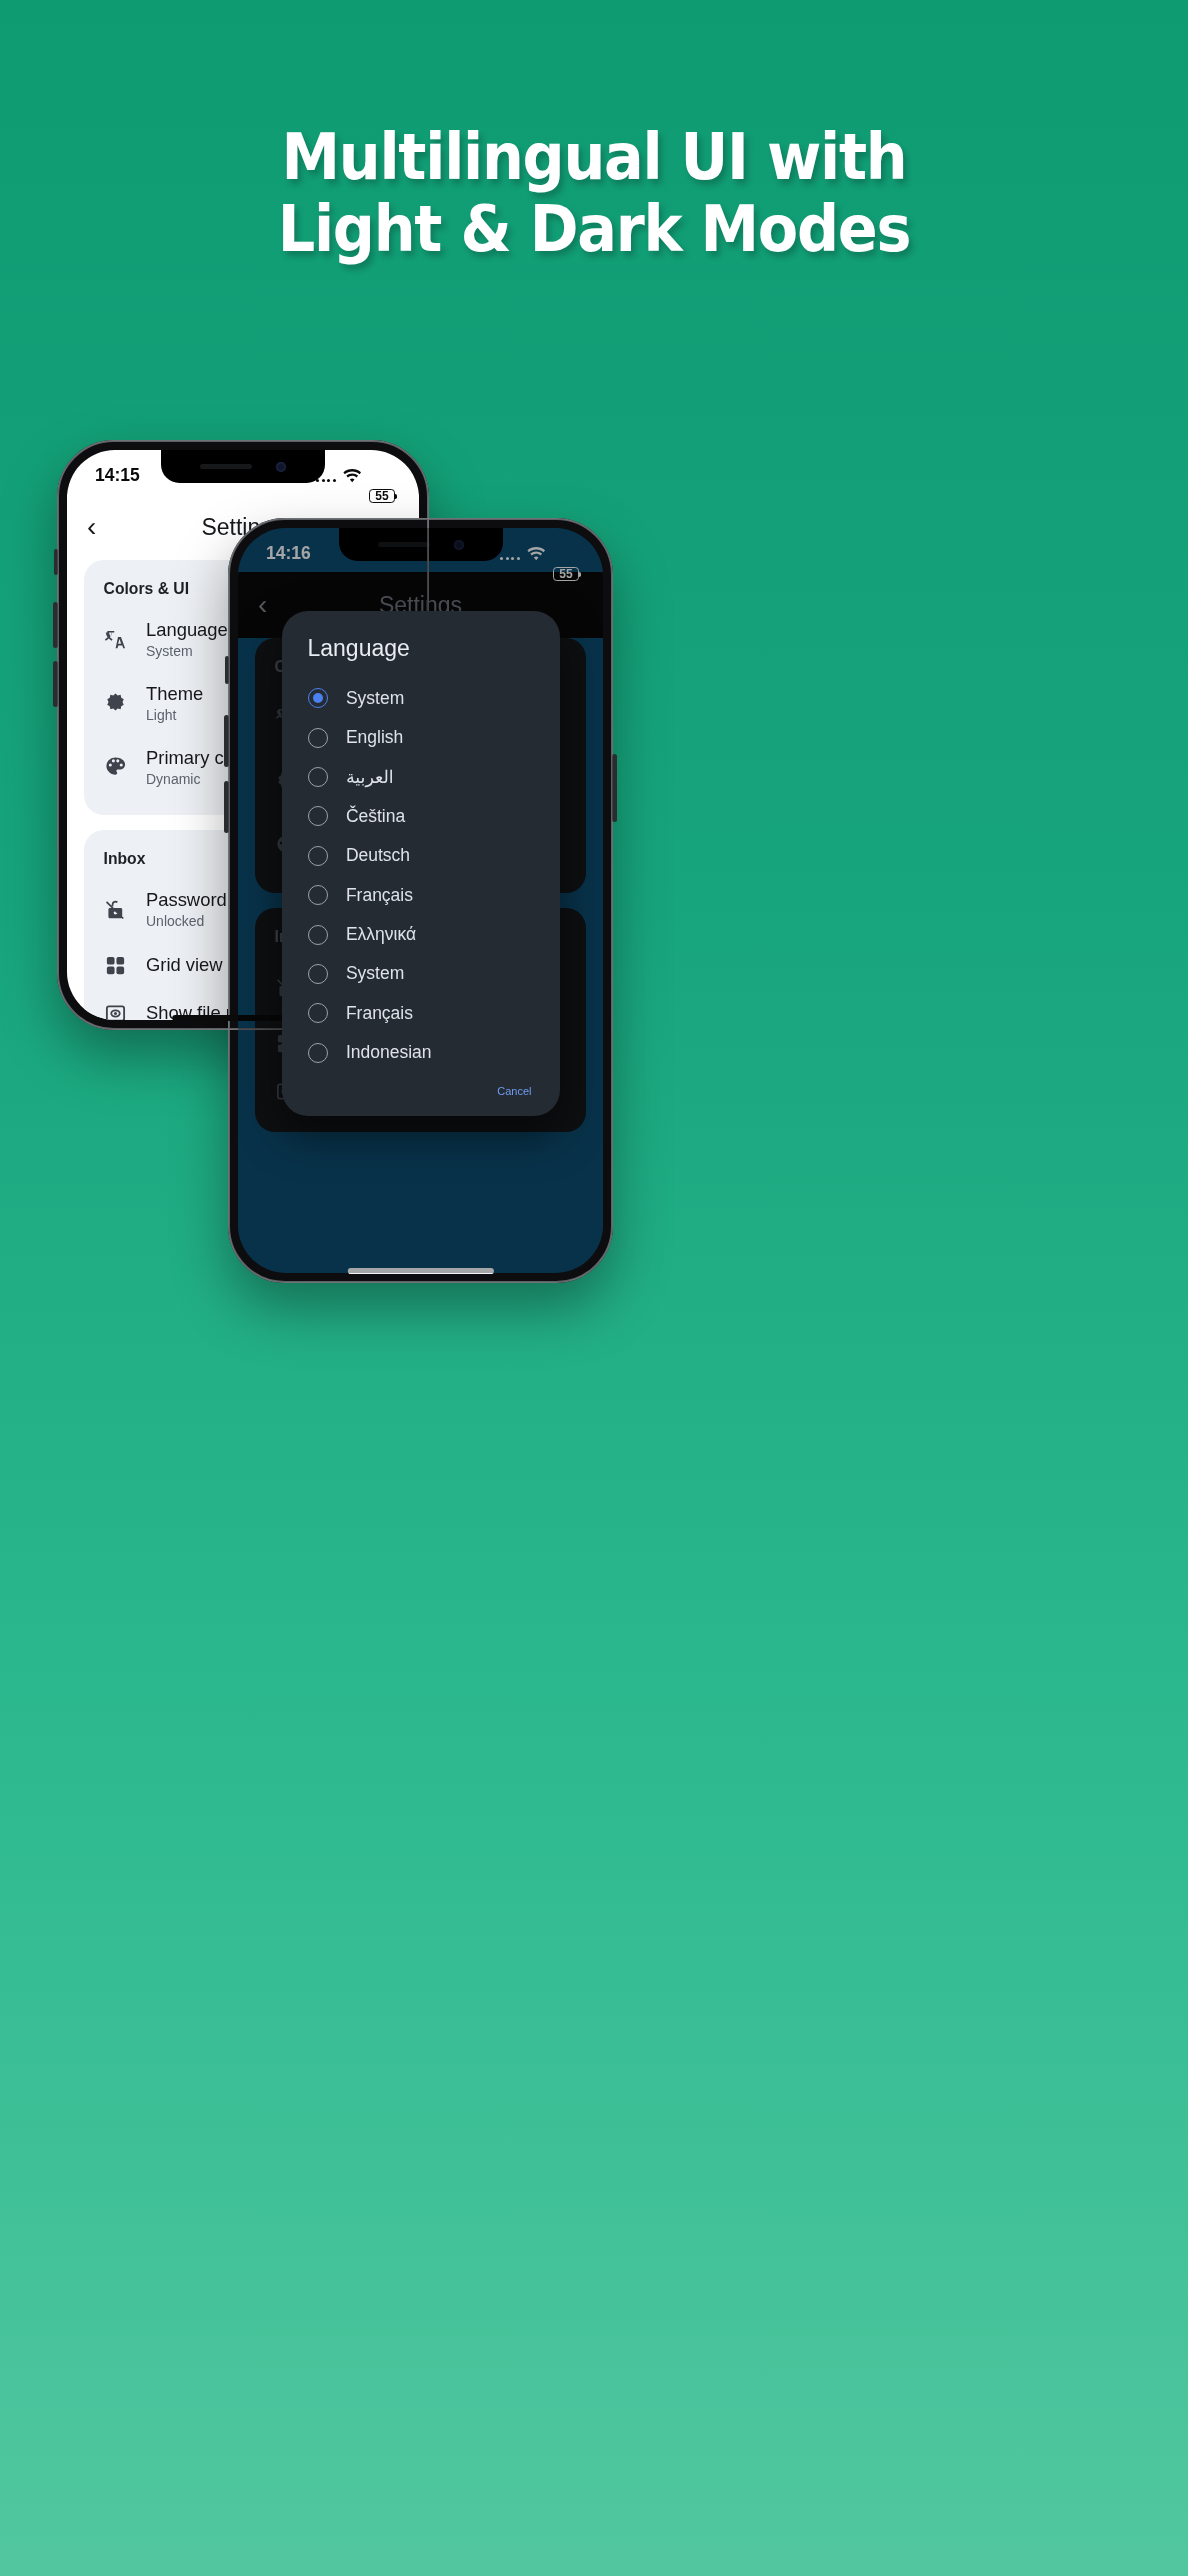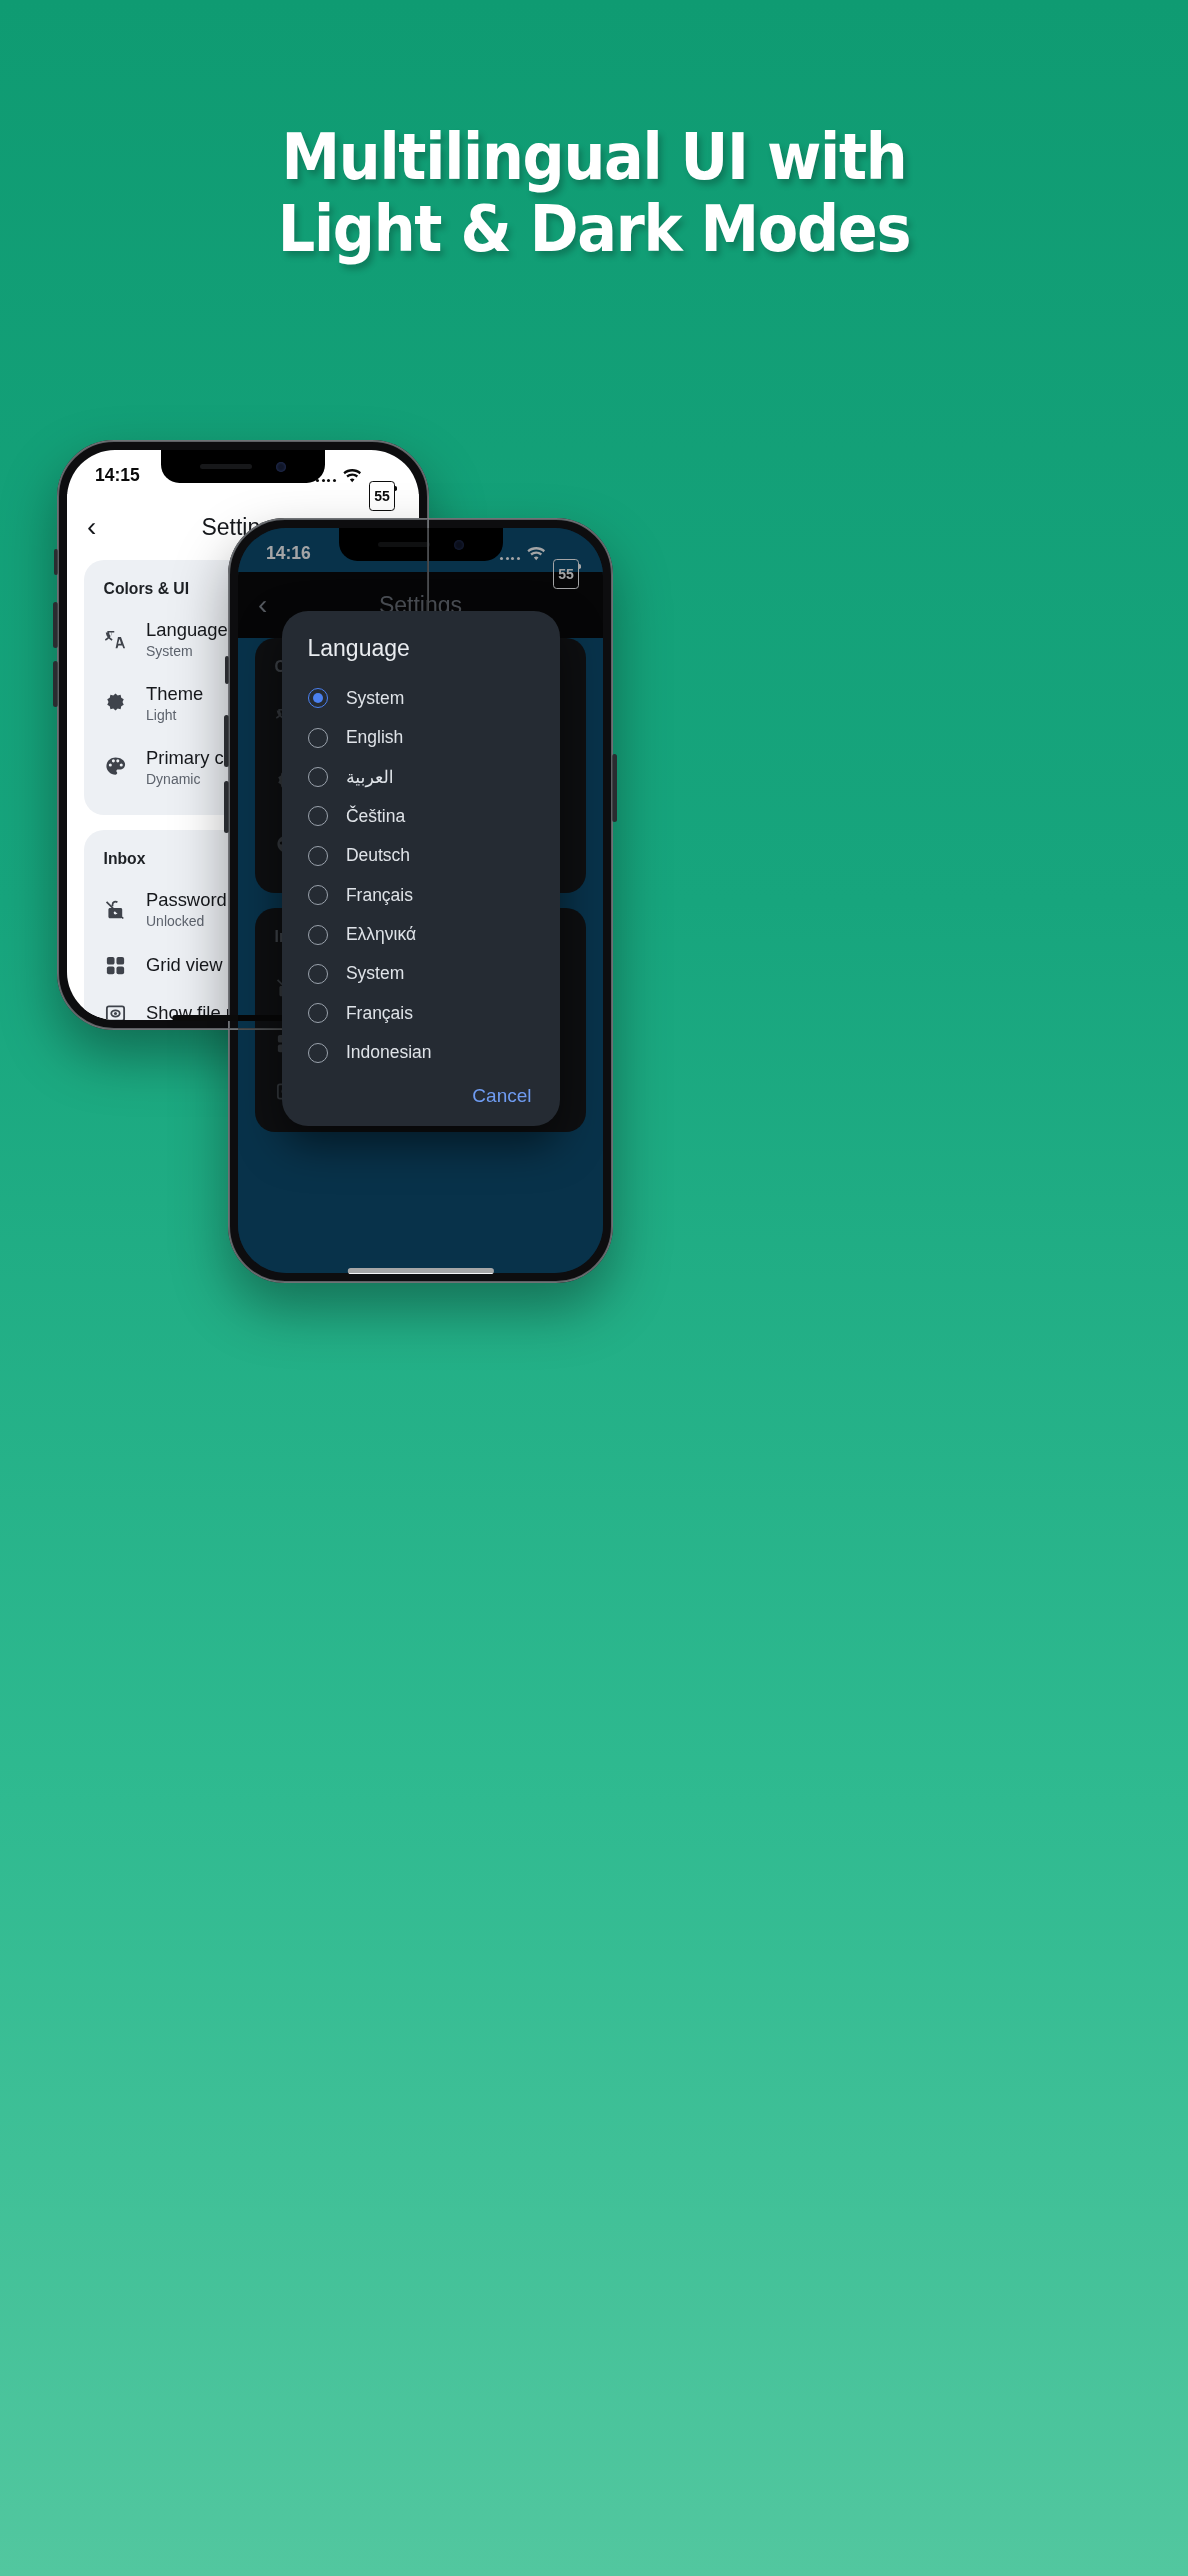--- a/index.html
+++ b/index.html
@@ -104,25 +104,25 @@
     padding: 7.4px 24px 0 28px;
     font-size: 17.5px;
     font-weight: bold;
     z-index: 4;
     text-align: right;
   }
   .status-right { display: flex; align-items: center; gap: 7.4px; }
   .sig-dots { display: flex; align-items: flex-end; gap: 2.3px; height: 12px; }
   .sig-dots i { width: 3.2px; height: 3.2px; border-radius: 50%; background: currentColor; display:block;}
   .batt {
-    width: 26px; height: 30px;
+    width: 26px; height: 14px;
     border-radius: 3.7px;
     position: relative;
     display: flex; align-items: center; justify-content: center;
-    font-size: 14px; font-weight: bold; margin-top: 40px;
+    font-size: 12px; font-weight: bold; margin-top: 40px;
   }
   .batt:after {
     content: "";
     position: absolute; right: -3.2px; top: 4.1px;
     width: 2.3px; height: 5.5px; border-radius: 0 1.8px 1.8px 0;
     background: currentColor;
   }
 
   
   .home-ind {
@@ -275,21 +275,21 @@
   .opt-label {
     font-size: 17.5px;
     color: #dfe3e8;
   }
   .dialog-actions {
     display: flex;
     justify-content: flex-end;
     padding: 13px 28px 9.2px;
   }
   .cancel-btn {
-    font-size: 19px;
+    font-size: 11px;
     color: #6f9cf2;
     background: none;
     border: none;
     font-family: inherit;
     cursor: pointer;
   }
 
   
   .frame-gloss {
     position: absolute;

